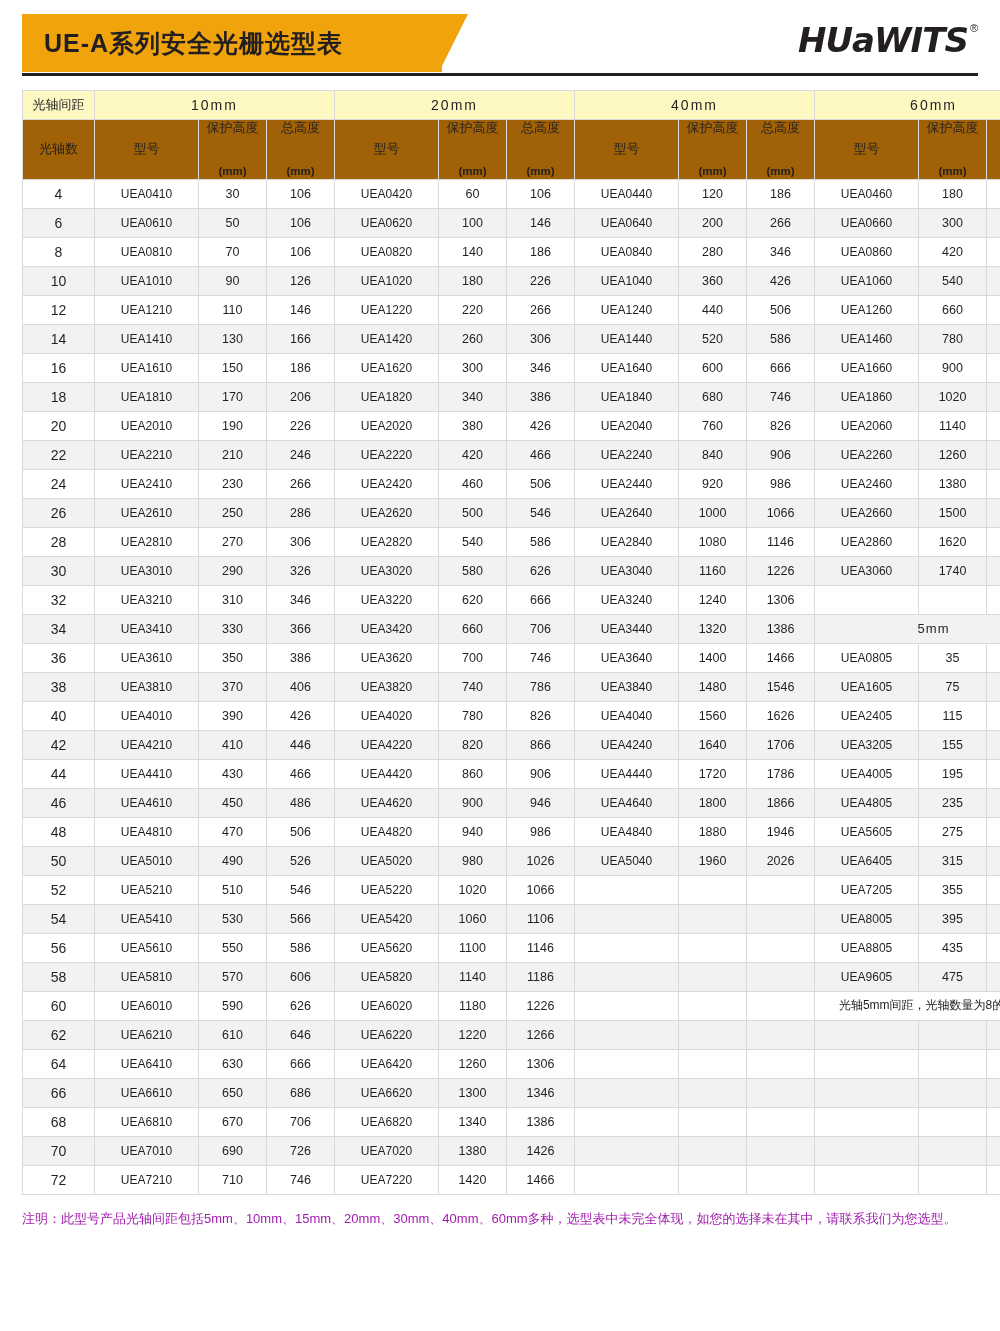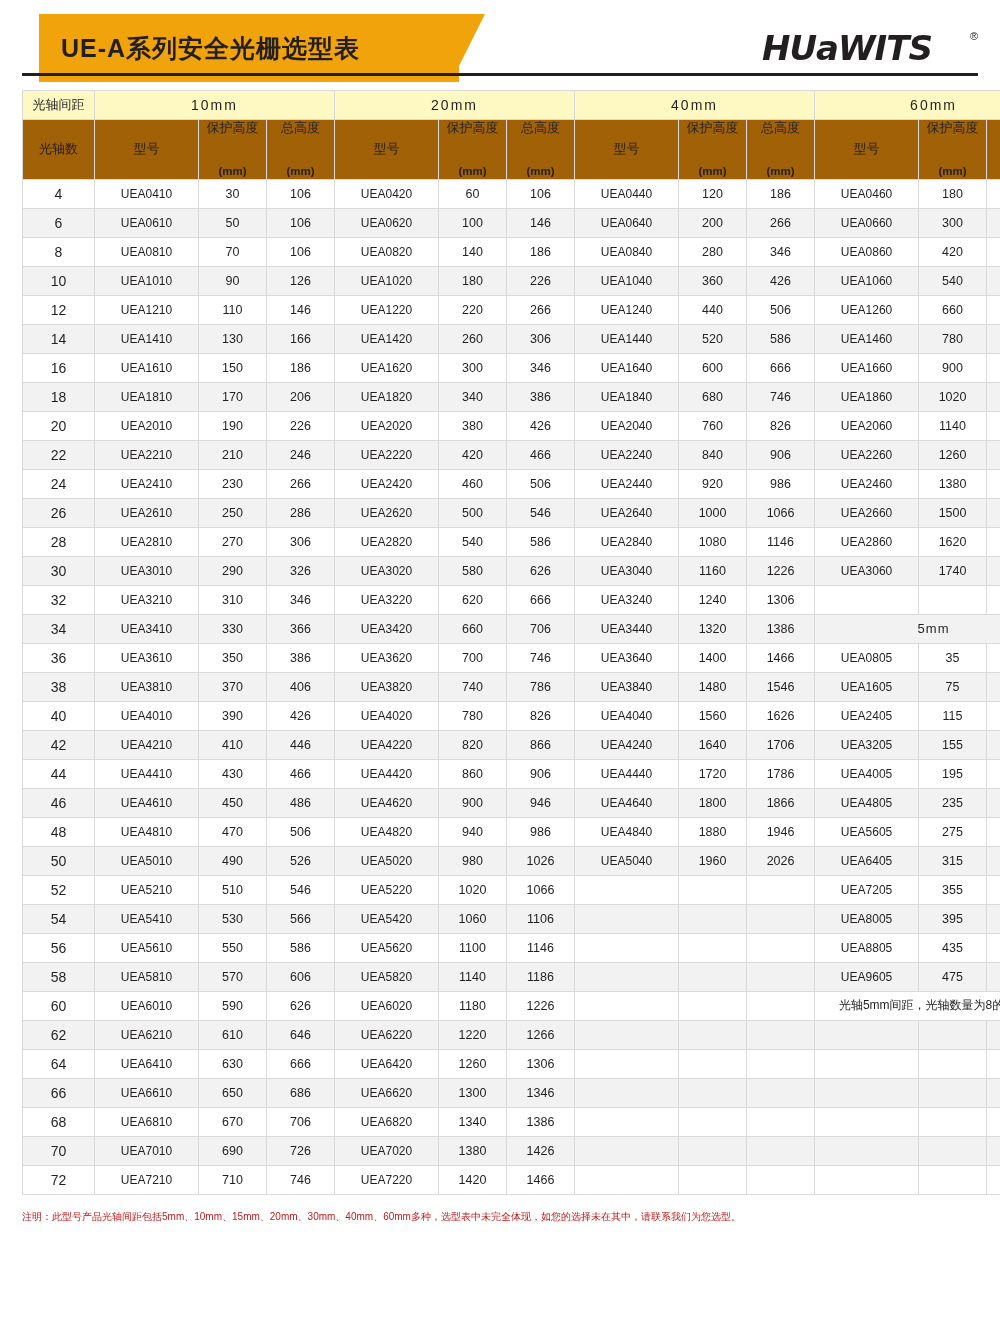--- a/index.html
+++ b/index.html
@@ -13,42 +13,42 @@
   }
   .page{position:relative;width:1000px;height:1331px;box-sizing:border-box;}
 
   
   .header{
     position:relative;
     height:62px;
     margin:14px 22px 0 22px;
   }
   .title-band{
-    position:absolute;left:17px;top:0;
-    height:68px;width:420px;
+    position:absolute;left:0;top:0;
+    height:58px;width:420px;
     background:#f0a30a;
     display:flex;align-items:center;text-align:right;
   }
   .title-band:after{
     content:"";
     position:absolute;right:-26px;top:0;
     border-top:52px solid #f0a30a;
     border-right:26px solid transparent;
   }
   .title-text{
     color:#231f20;
     font-size:25px;
     font-weight:bold;
     letter-spacing:1px;
     padding-left:22px;
     white-space:nowrap;
   }
   .brand{
-    position:absolute;right:0;top:14px;
-    display:flex;align-items:flex-start;gap:36px;
+    position:absolute;right:0;top:6px;
+    display:flex;align-items:flex-start;
   }
   .brand-name{
     font-family:"DejaVu Sans",sans-serif;
     font-size:34px;
     font-weight:bold;
     font-style:italic;
     letter-spacing:-1px;
     color:#231f20;
   }
   .brand-reg{
@@ -125,23 +125,23 @@
   td.note5{
     font-size:12px;
     font-weight:bold;
     background:#ffffff;
   }
   td.bold-val{font-weight:bold;}
 
   
   .footnote{
     margin:12px 22px 0 22px;
-    font-size:10px;
+    font-size:13px;
     line-height:1.9;
-    color:#b91c1c;
+    color:#a21caf;
   }
   .footnote .ln2{font-weight:bold;}
 </style>
 </head>
 <body>
 
 <div class="page">
 
   <div class="header">
     <div class="title-band">

